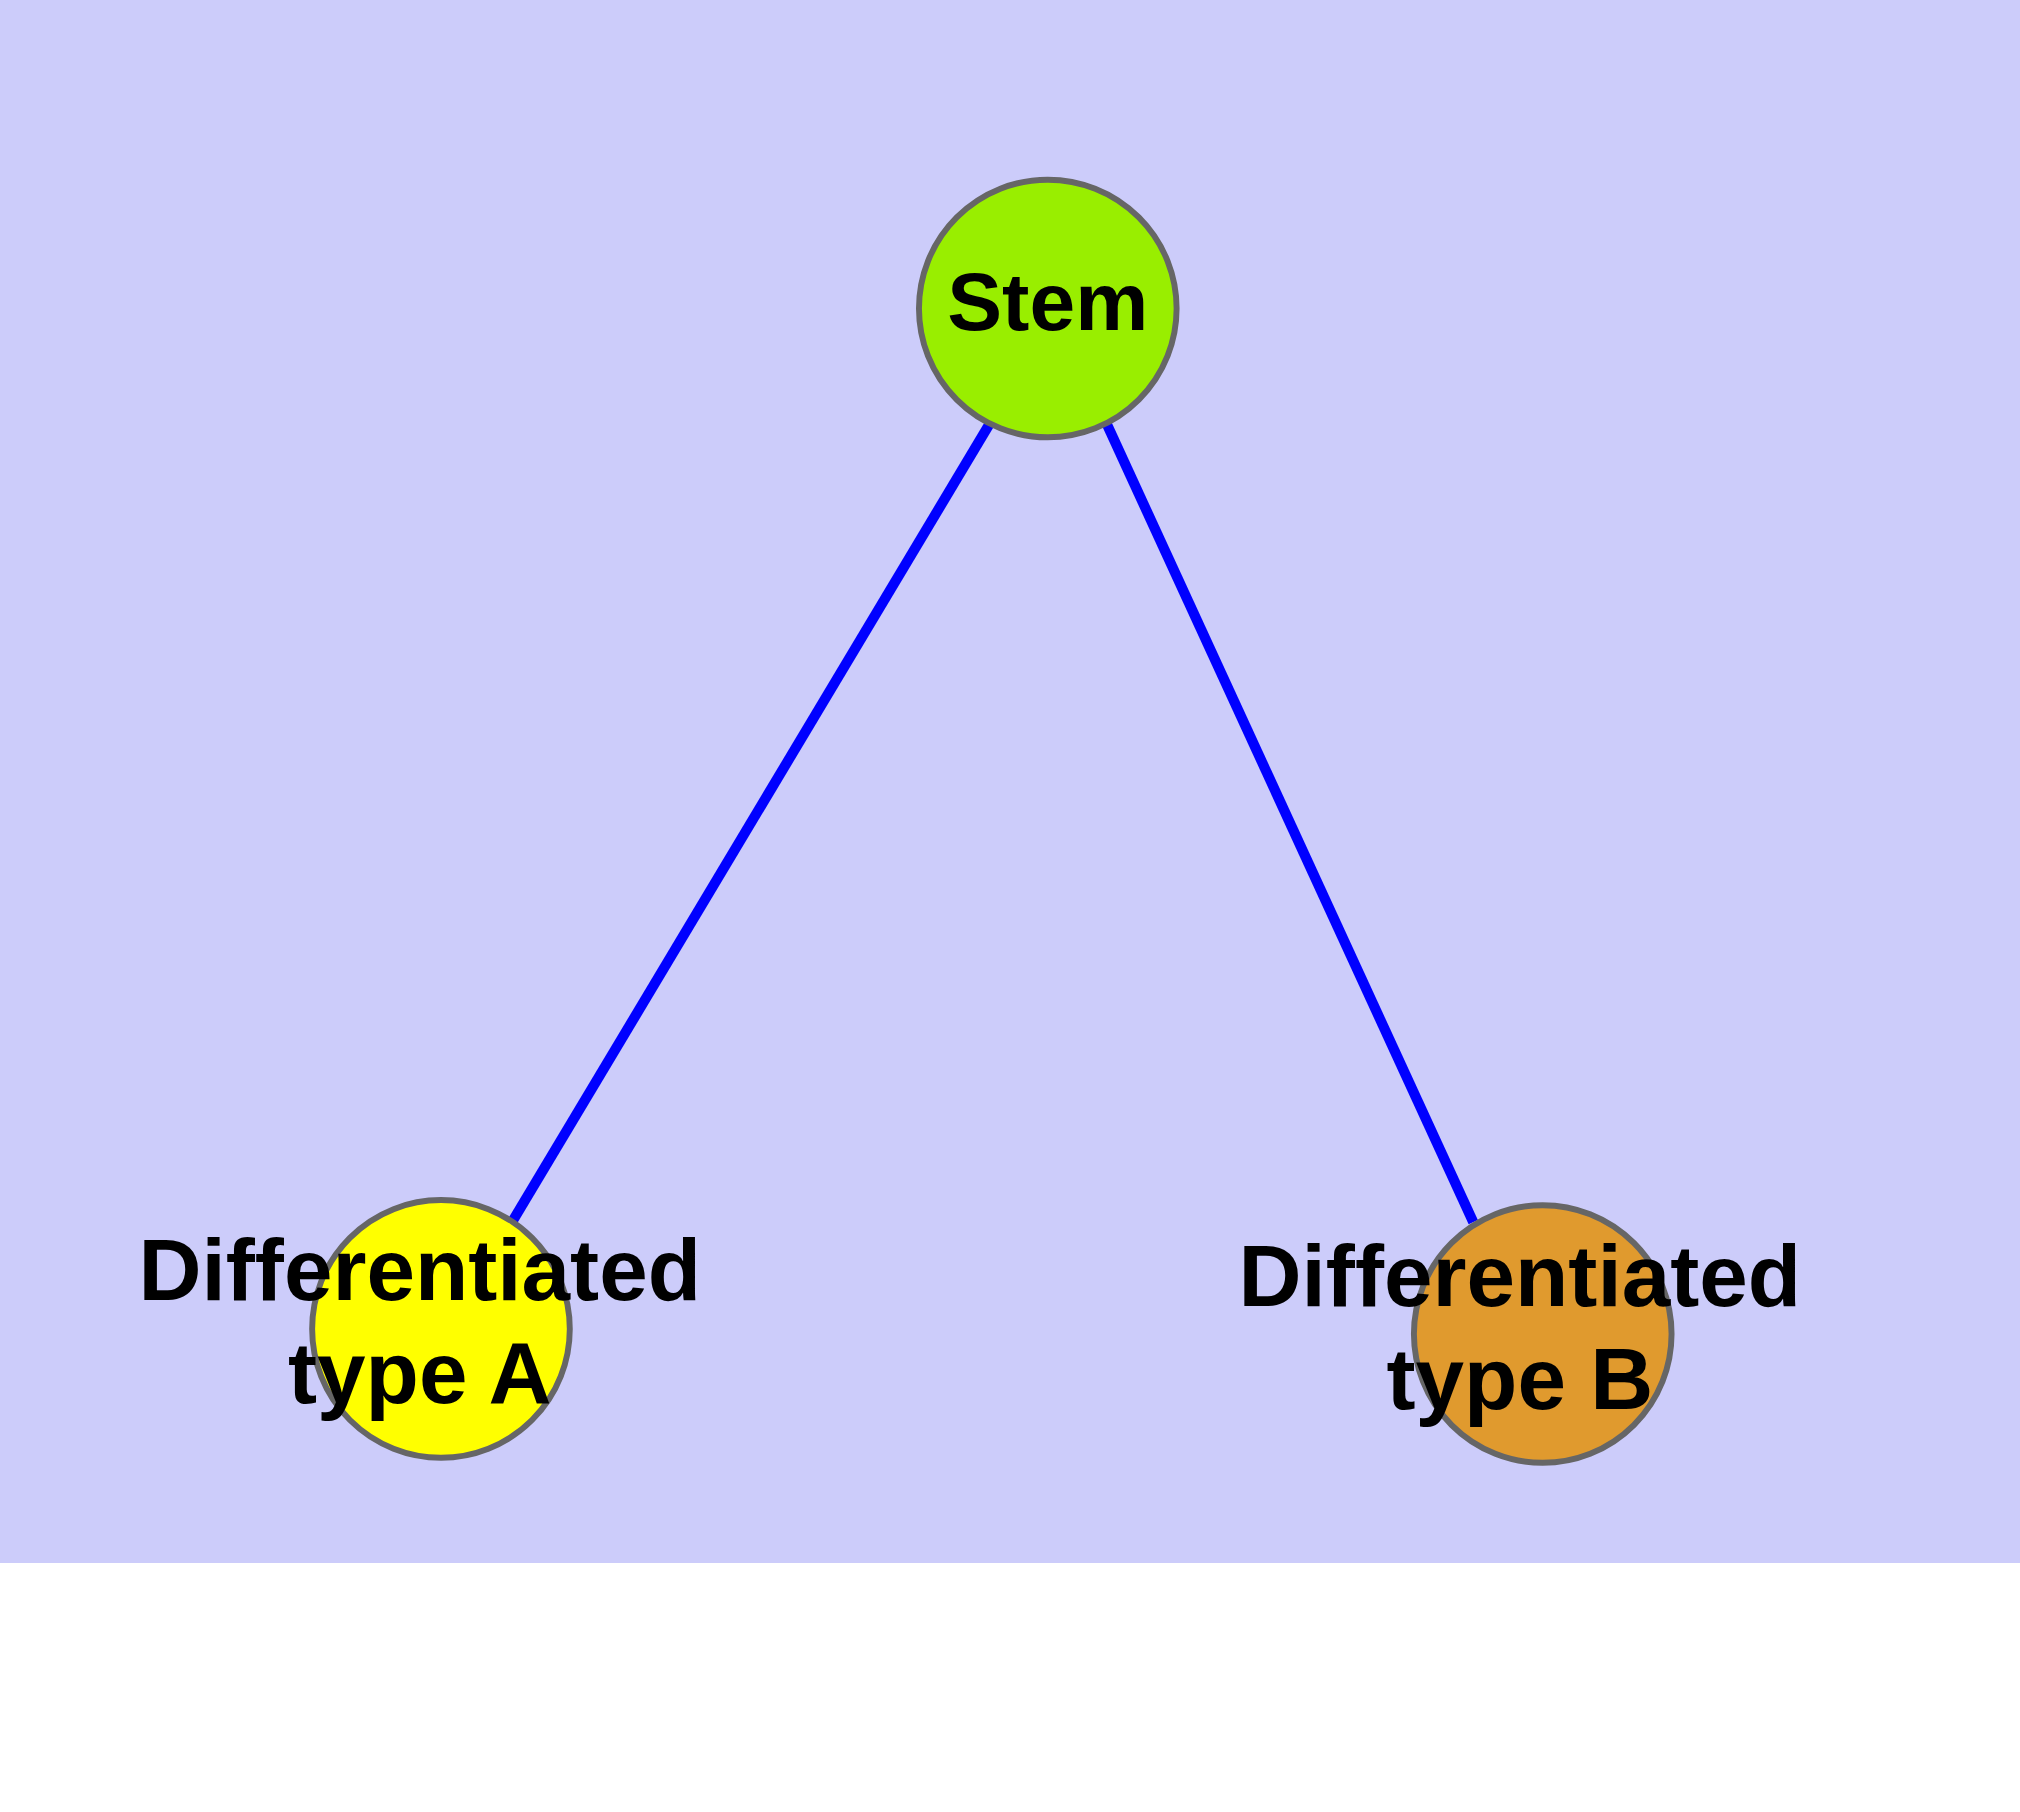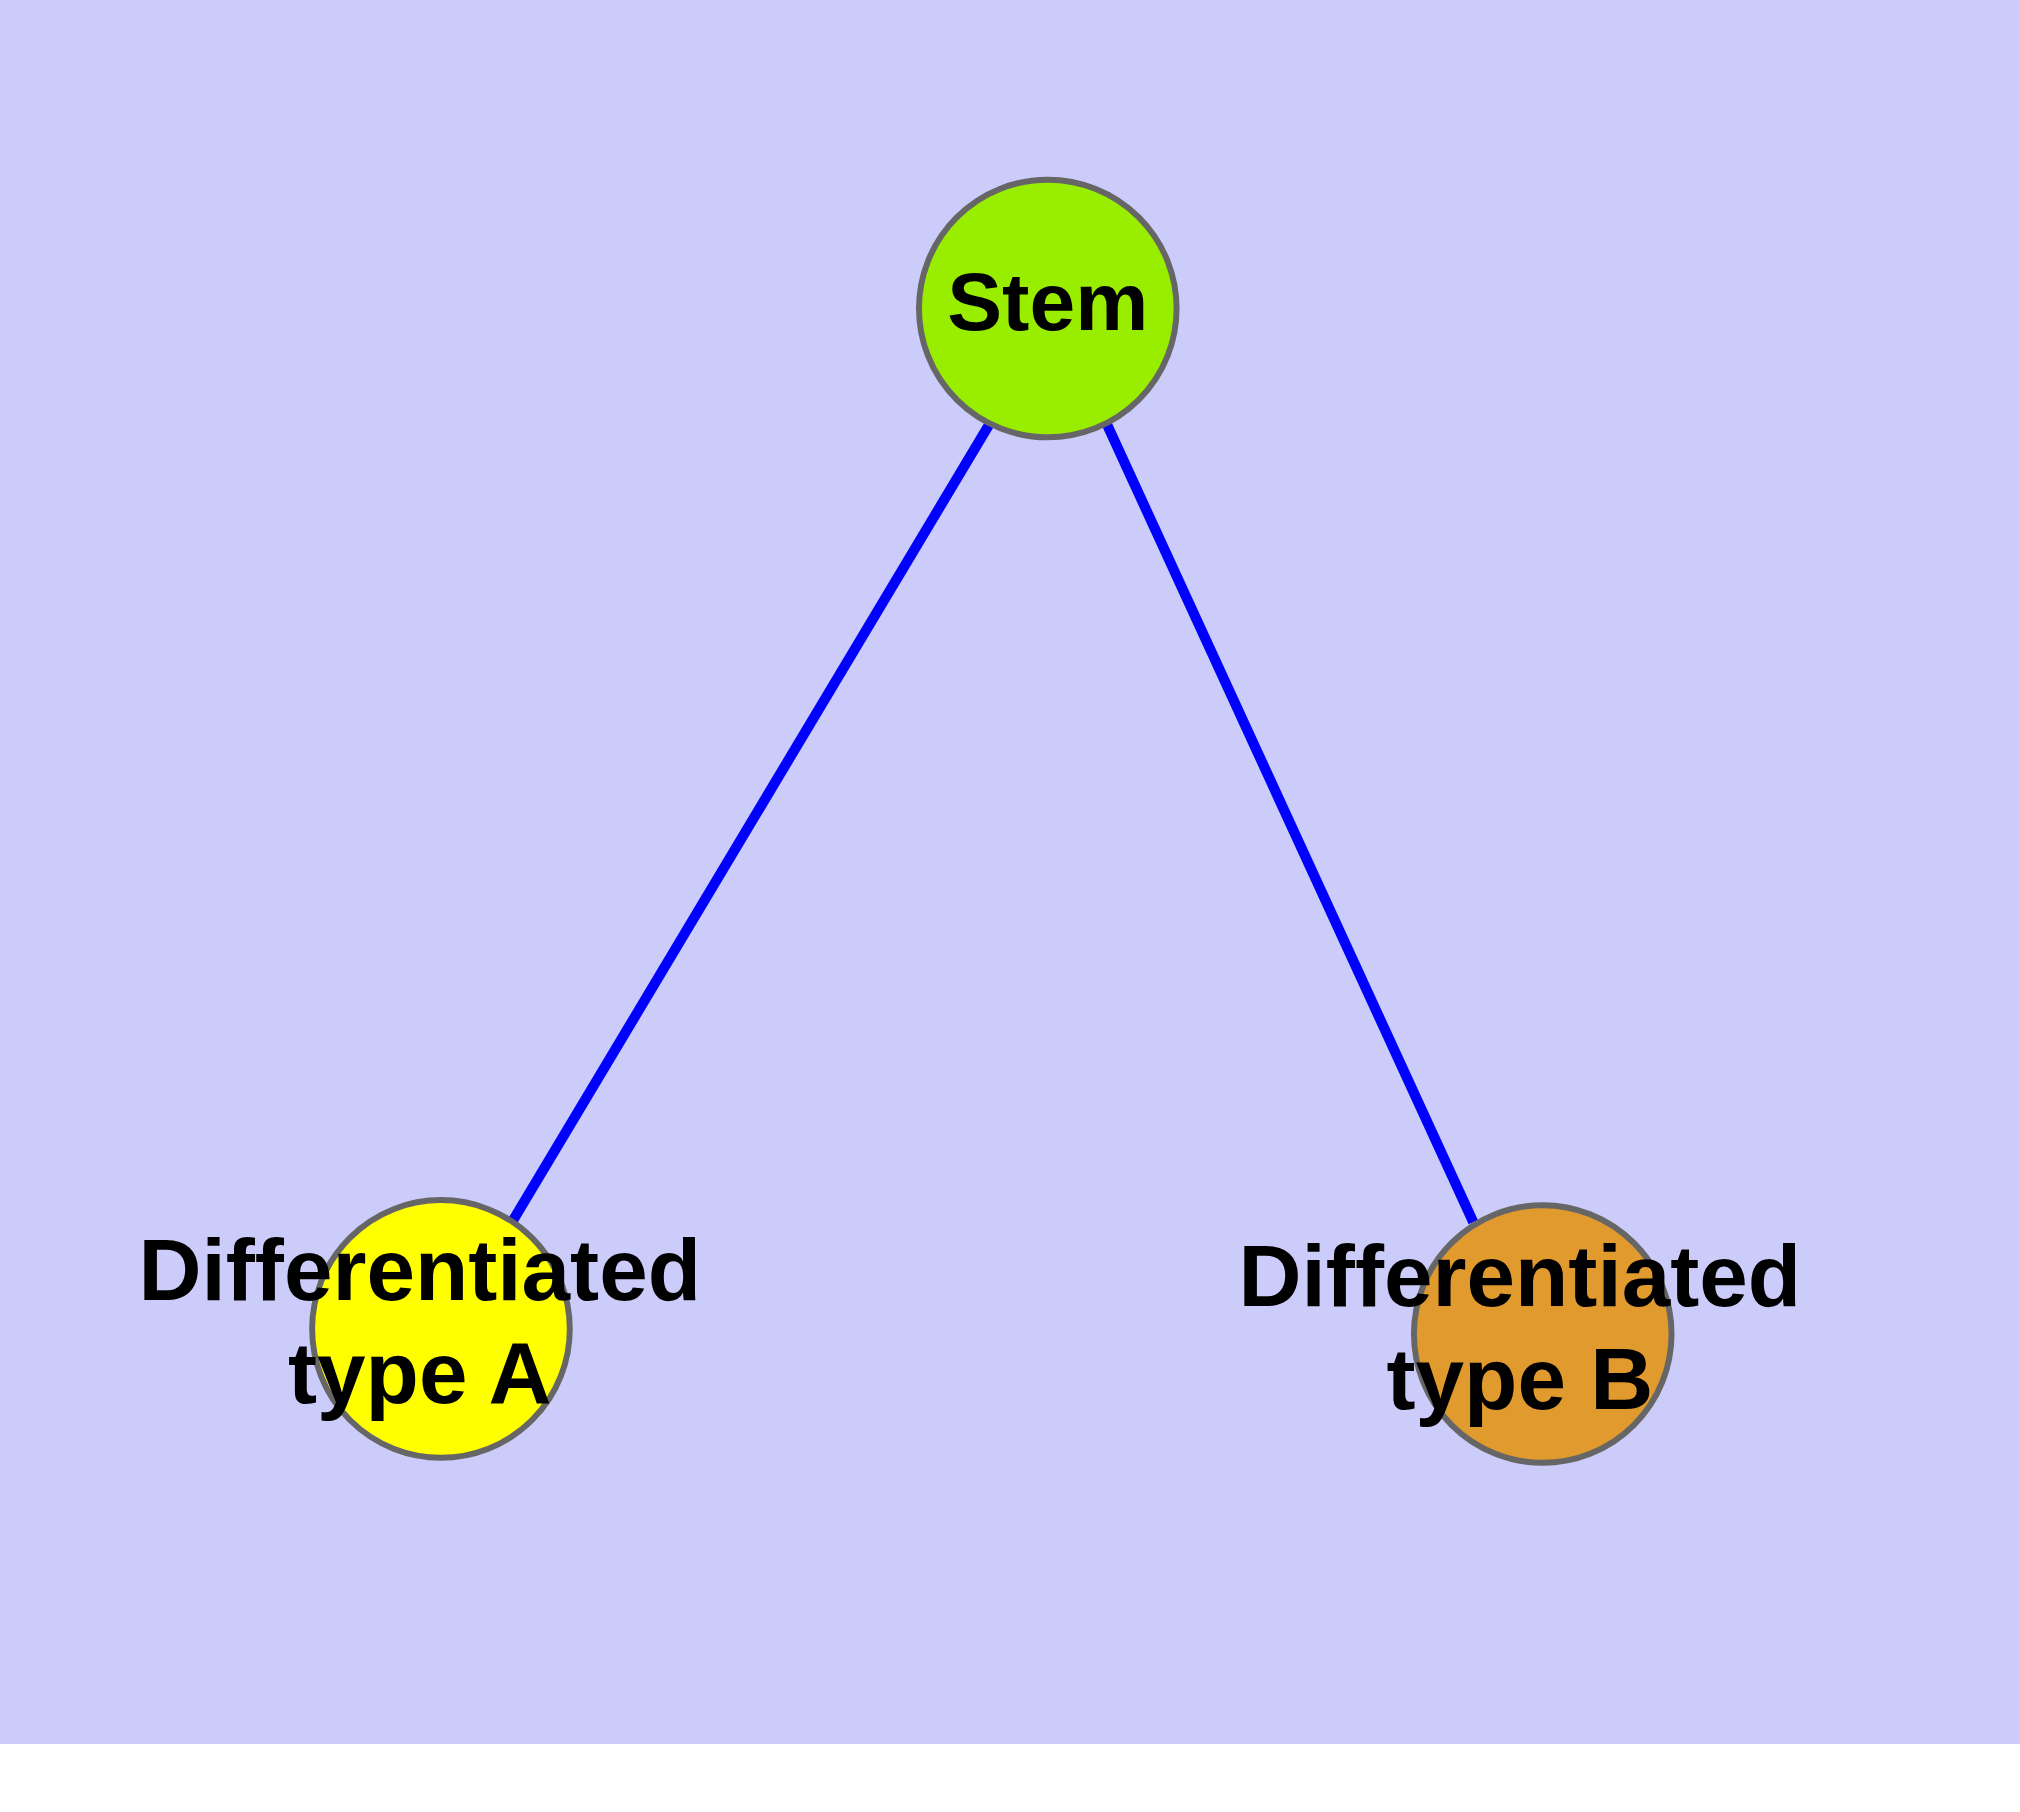--- a/index.html
+++ b/index.html
@@ -4,21 +4,21 @@
 <title>Cell Differentiation Graph</title>
 <style>
   html, body {
     margin: 0;
     padding: 0;
     background: #ffffff;
   }
   #canvas {
     position: relative;
     width: 2021px;
-    height: 1744px;
+    height: 1563px;
     background: #ffffff;
     overflow: hidden;
     font-family: "Liberation Sans", "DejaVu Sans", sans-serif;
   }
   #plot-area {
     position: absolute;
     left: 0;
     top: 0;
     width: 2021px;
     height: 1807px;

